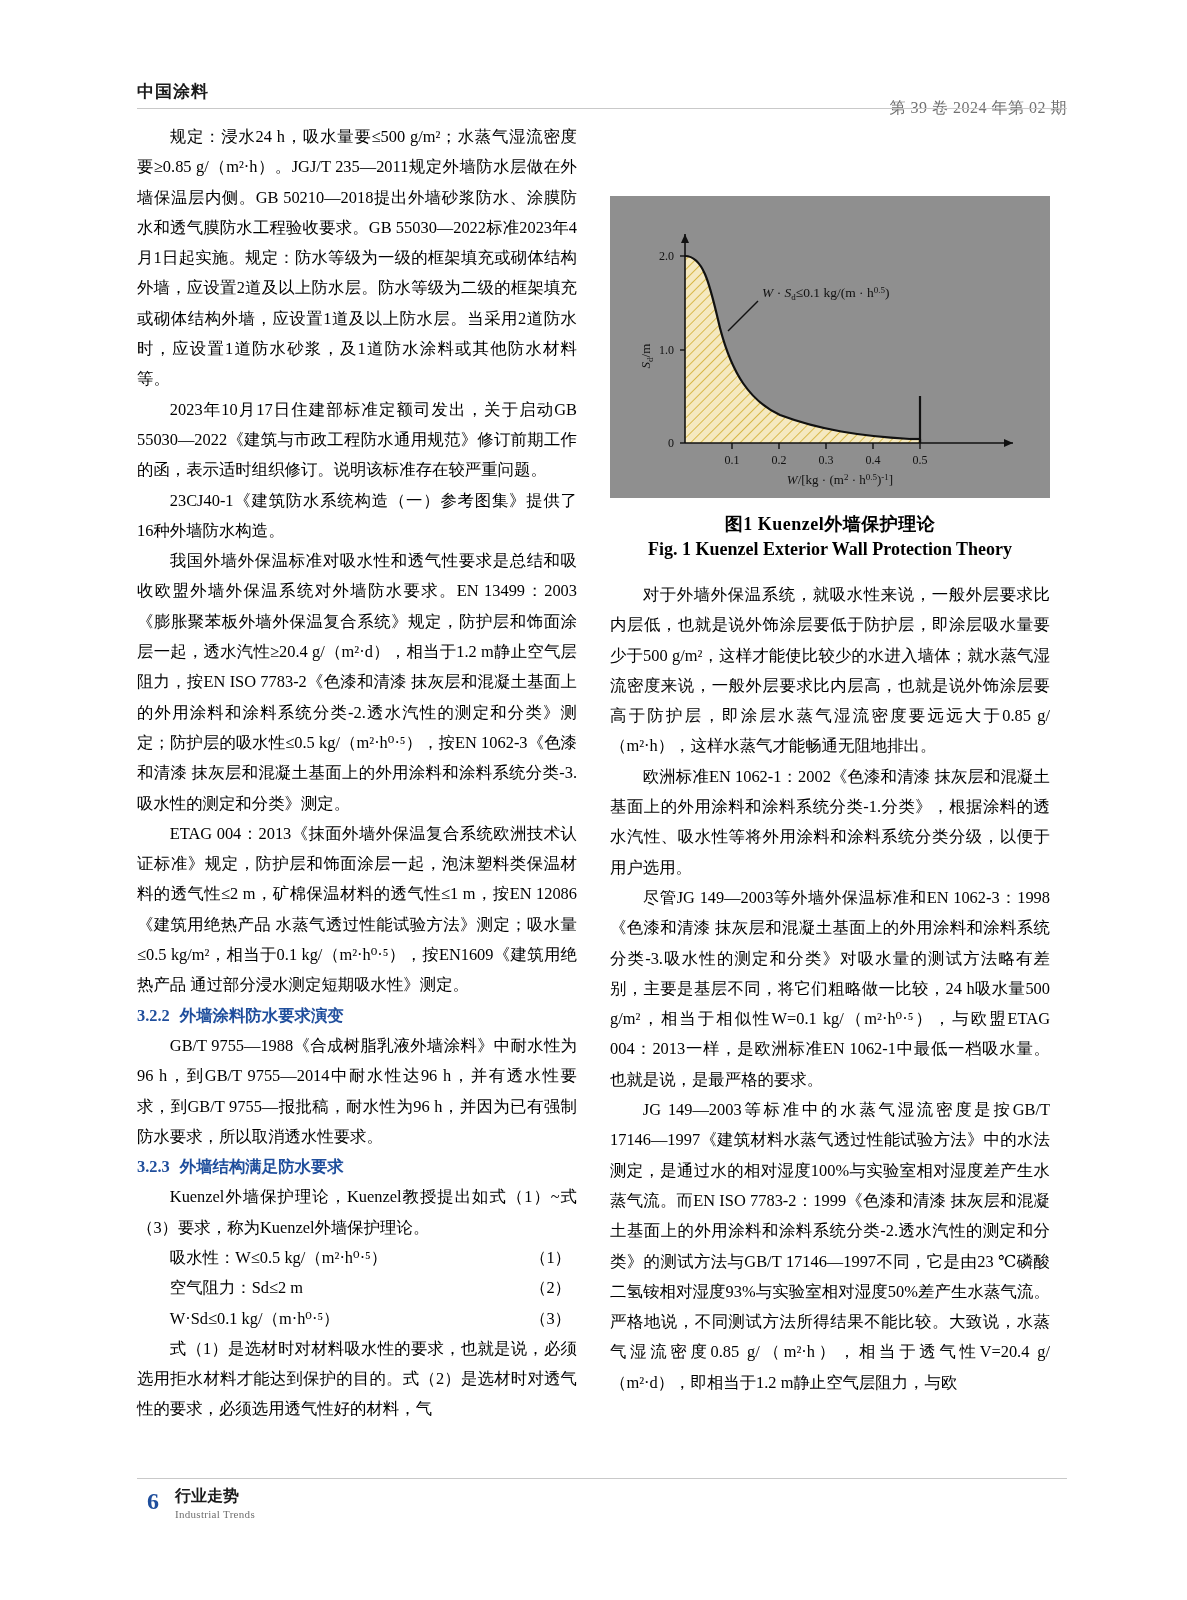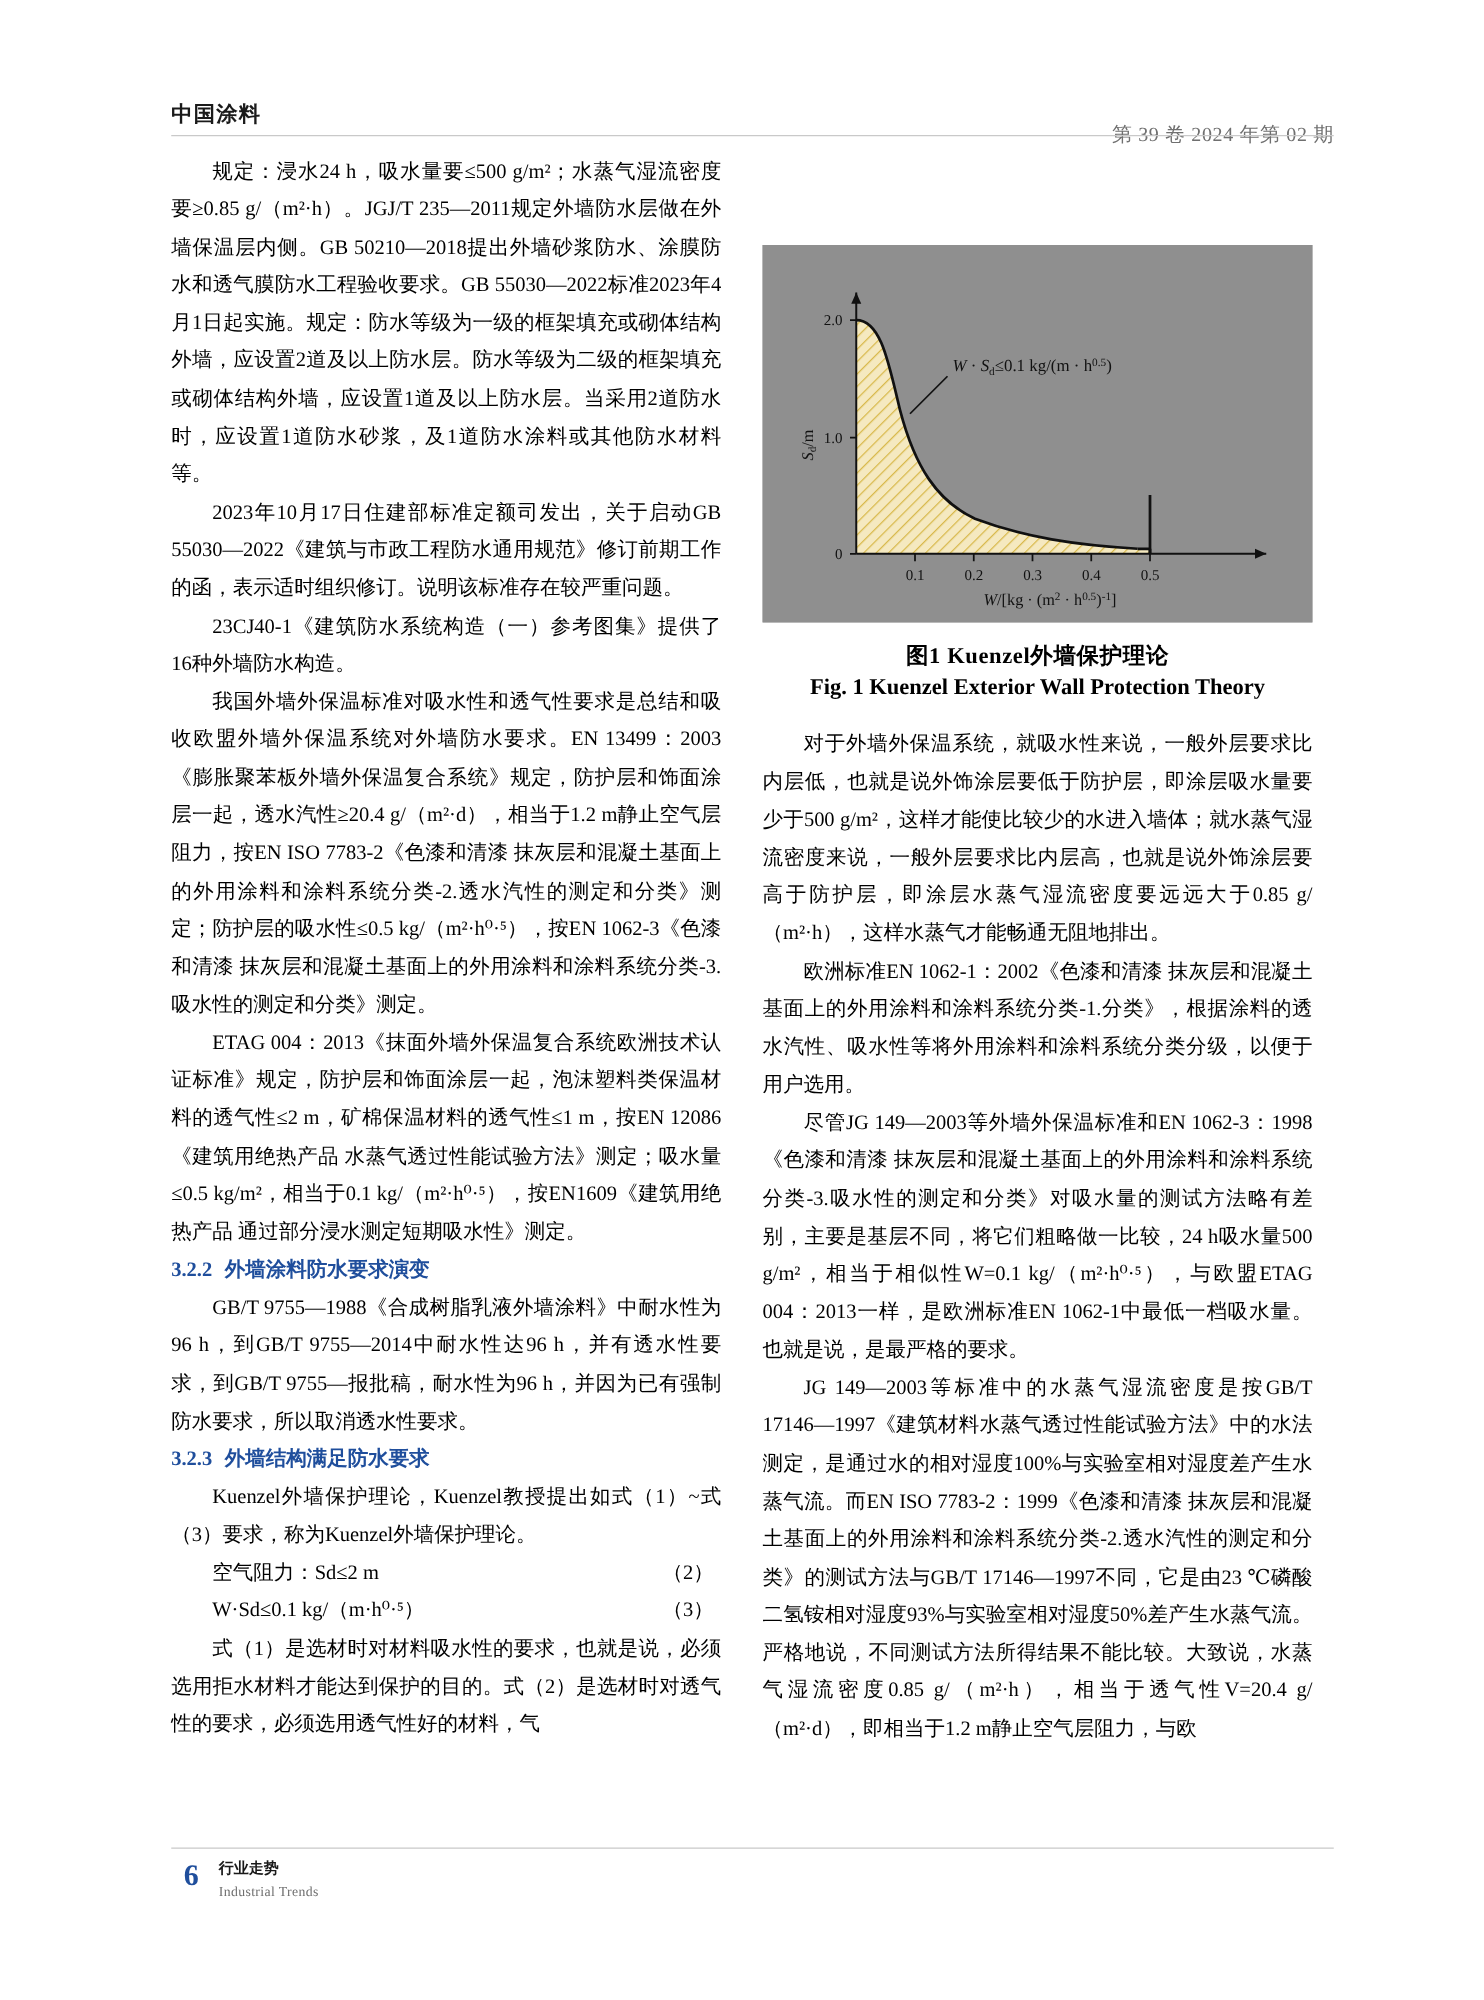--- a/index.html
+++ b/index.html
@@ -139,21 +139,21 @@
     top: 10px;
     font-size: 24px;
     font-weight: bold;
     color: #1f4e9c;
     font-family: "Liberation Serif", serif;
   }
   .footer .foot-cn {
     position: absolute;
     left: 38px;
     top: 8px;
-    font-size: 12px;
+    font-size: 16px;
     font-weight: bold;
     color: #1a1a1a;
   }
   .footer .foot-en {
     position: absolute;
     left: 38px;
     top: 30px;
     font-size: 11px;
     color: #6f6f6f;
     letter-spacing: 0.3px;
@@ -178,20 +178,24 @@
     <p>我国外墙外保温标准对吸水性和透气性要求是总结和吸收欧盟外墙外保温系统对外墙防水要求。EN 13499：2003《膨胀聚苯板外墙外保温复合系统》规定，防护层和饰面涂层一起，透水汽性≥20.4 g/（m²·d），相当于1.2 m静止空气层阻力，按EN ISO 7783-2《色漆和清漆  抹灰层和混凝土基面上的外用涂料和涂料系统分类-2.透水汽性的测定和分类》测定；防护层的吸水性≤0.5 kg/（m²·h⁰·⁵），按EN 1062-3《色漆和清漆  抹灰层和混凝土基面上的外用涂料和涂料系统分类-3.吸水性的测定和分类》测定。</p>
     <p>ETAG 004：2013《抹面外墙外保温复合系统欧洲技术认证标准》规定，防护层和饰面涂层一起，泡沫塑料类保温材料的透气性≤2 m，矿棉保温材料的透气性≤1 m，按EN 12086《建筑用绝热产品  水蒸气透过性能试验方法》测定；吸水量≤0.5 kg/m²，相当于0.1 kg/（m²·h⁰·⁵），按EN1609《建筑用绝热产品  通过部分浸水测定短期吸水性》测定。</p>
     <p class="sect">
       <span class="num">3.2.2</span><span>外墙涂料防水要求演变</span>
     </p>
     <p>GB/T 9755—1988《合成树脂乳液外墙涂料》中耐水性为96 h，到GB/T 9755—2014中耐水性达96 h，并有透水性要求，到GB/T 9755—报批稿，耐水性为96 h，并因为已有强制防水要求，所以取消透水性要求。</p>
     <p class="sect">
       <span class="num">3.2.3</span><span>外墙结构满足防水要求</span>
     </p>
     <p>Kuenzel外墙保护理论，Kuenzel教授提出如式（1）~式（3）要求，称为Kuenzel外墙保护理论。</p>
+    <p class="formula">
+      <span>吸水性：W≤0.5 kg/（m²·h⁰·⁵）</span>
+      <span class="tag">（1）</span>
+    </p>
     <p class="formula f2">
       <span>空气阻力：Sd≤2 m</span>
       <span class="tag">（2）</span>
     </p>
     <p class="formula f2">
       <span>W·Sd≤0.1 kg/（m·h⁰·⁵）</span>
       <span class="tag">（3）</span>
     </p>
     <p>式（1）是选材时对材料吸水性的要求，也就是说，必须选用拒水材料才能达到保护的目的。式（2）是选材时对透气性的要求，必须选用透气性好的材料，气</p>
   </div>

